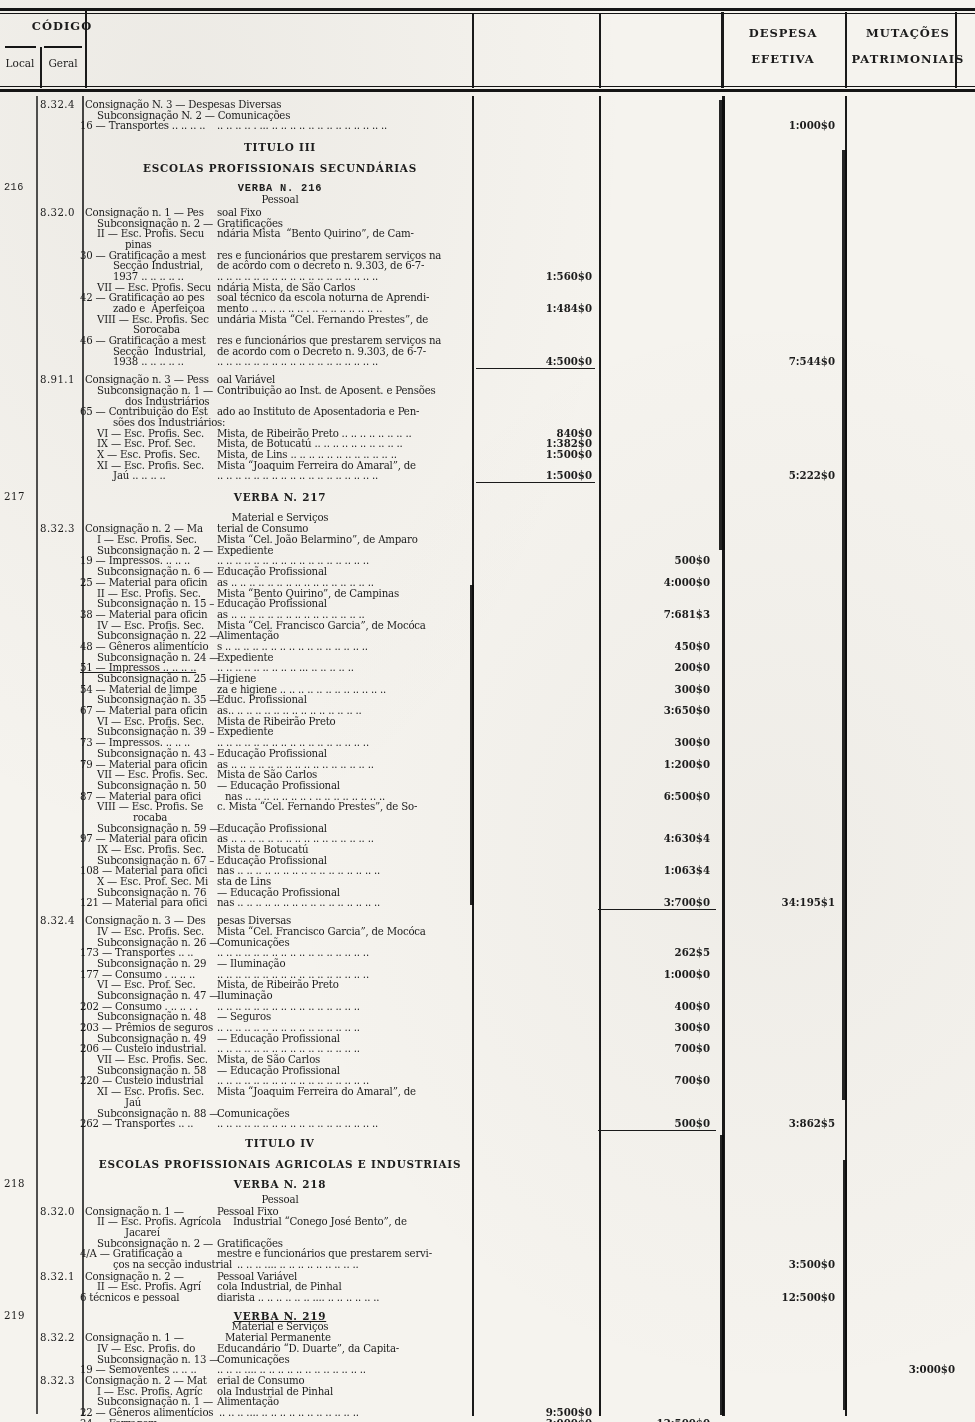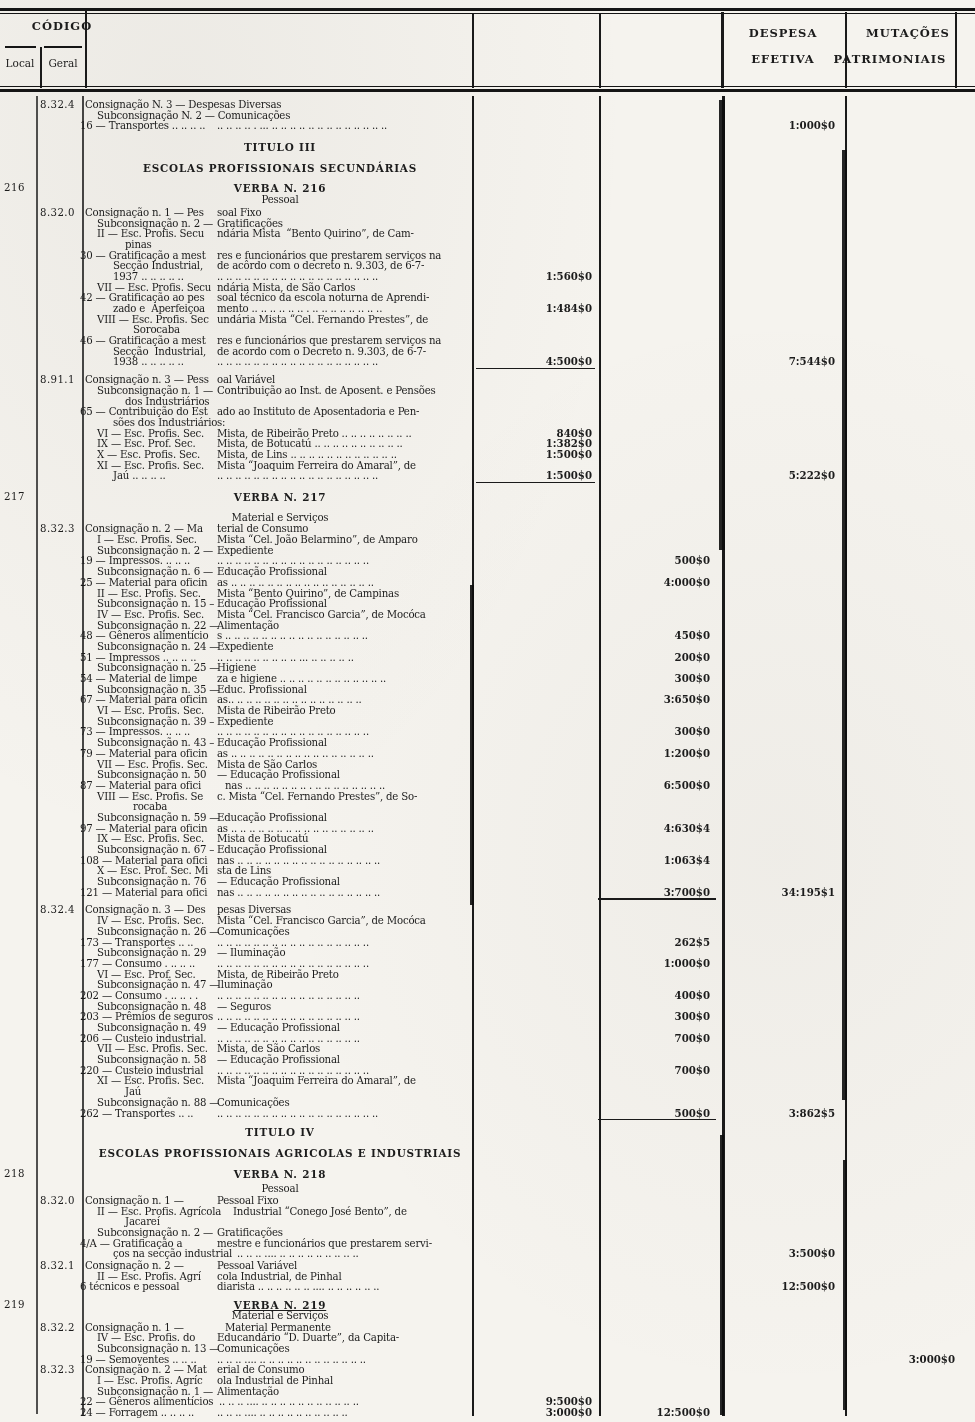--- a/index.html
+++ b/index.html
@@ -43,21 +43,21 @@
   <div class="hline" style="left:0;top:13px;width:975px;height:1px;"></div>
 
   <div class="hcell" style="left:23px;top:19px;width:78px;">CÓDIGO</div>
   <div class="hline" style="left:5px;top:46px;width:31px;height:1.5px;"></div>
   <div class="hline" style="left:44px;top:46px;width:38px;height:1.5px;"></div>
   <div class="hsmall" style="left:1px;top:57px;width:38px;">Local</div>
   <div class="hsmall" style="left:42px;top:57px;width:42px;">Geral</div>
   <div class="hcell" style="left:722px;top:26px;width:122px;">DESPESA</div>
   <div class="hcell" style="left:722px;top:52px;width:122px;">EFETIVA</div>
   <div class="hcell" style="left:845px;top:26px;width:126px;">MUTAÇÕES</div>
-  <div class="hcell" style="left:827px;top:52px;width:126px;">PATRIMONIAIS</div>
+  <div class="hcell" style="left:845px;top:52px;width:126px;">PATRIMONIAIS</div>
 
   <div class="vline" style="left:40px;top:47px;width:1.5px;height:41px;"></div>
   <div class="vline" style="left:85px;top:10px;width:2px;height:78px;"></div>
   <div class="vline" style="left:472px;top:14px;width:2px;height:74px;"></div>
   <div class="vline" style="left:599px;top:14px;width:2px;height:74px;"></div>
   <div class="vline" style="left:721px;top:12px;width:3px;height:76px;"></div>
   <div class="vline" style="left:845px;top:12px;width:2px;height:76px;"></div>
   <div class="vline" style="left:955px;top:12px;width:2px;height:76px;"></div>
 
   <div class="hline" style="left:0;top:86px;width:975px;height:1px;"></div>
@@ -79,21 +79,21 @@
   <div id="ledger-body">
       <div class="ln" style="margin-top: 4px;"><span class="code">8.32.4</span><span class="lp" style="margin-left: 0px;">Consignação N. 3 — Despesas Diversas</span></div>
       <div class="ln"><span class="lp" style="margin-left: 12px;">Subconsignação N. 2 — Comunicações</span></div>
       <div class="ln"><span class="lp" style="margin-left: -5px;">16 — Transportes .. .. .. ..</span><span class="rp" style="left: 132px;">.. .. .. .. . ... .. .. .. .. .. .. .. .. .. .. .. .. ..</span><span class="am a3">1:000$0</span></div>
       <div class="ln" style="margin-top: 10px;">
         <div class="h1">TITULO III</div>
       </div>
       <div class="ln" style="margin-top: 10px;">
         <div class="h1">ESCOLAS PROFISSIONAIS SECUNDÁRIAS</div>
       </div>
-      <div class="ln" style="margin-top: 10px;">
+      <div class="ln" style="margin-top: 10px; font-family: Liberation Mono, monospace;">
         <span class="local">216</span>
         <div class="h1">VERBA N. 216</div>
       </div>
       <div class="ln" style="margin-top: 1px;">
         <div class="h2">Pessoal</div>
       </div>
       <div class="ln" style="margin-top: 2px;"><span class="code">8.32.0</span><span class="lp" style="margin-left: 0px;">Consignação n. 1 — Pes</span><span class="rp" style="left: 132px;">soal Fixo</span></div>
       <div class="ln"><span class="lp" style="margin-left: 12px;">Subconsignação n. 2 —</span><span class="rp" style="left: 132px;">Gratificações</span></div>
       <div class="ln"><span class="lp" style="margin-left: 12px;">II — Esc. Profis. Secu</span><span class="rp" style="left: 132px;">ndária Mista  “Bento Quirino”, de Cam-</span></div>
       <div class="ln"><span class="lp" style="margin-left: 40px;">pinas</span></div>
@@ -126,25 +126,26 @@
         <div class="h2">Material e Serviços</div>
       </div>
       <div class="ln" style="margin-top: 1px;"><span class="code">8.32.3</span><span class="lp" style="margin-left: 0px;">Consignação n. 2 — Ma</span><span class="rp" style="left: 132px;">terial de Consumo</span></div>
       <div class="ln"><span class="lp" style="margin-left: 12px;">I — Esc. Profis. Sec.</span><span class="rp" style="left: 132px;">Mista “Cel. João Belarmino”, de Amparo</span></div>
       <div class="ln"><span class="lp" style="margin-left: 12px;">Subconsignação n. 2 —</span><span class="rp" style="left: 132px;">Expediente</span></div>
       <div class="ln"><span class="lp" style="margin-left: -5px;">19 — Impressos. .. .. ..</span><span class="rp" style="left: 132px;">.. .. .. .. .. .. .. .. .. .. .. .. .. .. .. .. ..</span><span class="am a2">500$0</span></div>
       <div class="ln"><span class="lp" style="margin-left: 12px;">Subconsignação n. 6 —</span><span class="rp" style="left: 132px;">Educação Profissional</span></div>
       <div class="ln"><span class="lp" style="margin-left: -5px;">25 — Material para oficin</span><span class="rp" style="left: 132px;">as .. .. .. .. .. .. .. .. .. .. .. .. .. .. .. ..</span><span class="am a2">4:000$0</span></div>
       <div class="ln"><span class="lp" style="margin-left: 12px;">II — Esc. Profis. Sec.</span><span class="rp" style="left: 132px;">Mista “Bento Quirino”, de Campinas</span></div>
       <div class="ln"><span class="lp" style="margin-left: 12px;">Subconsignação n. 15 –</span><span class="rp" style="left: 132px;">Educação Profissional</span></div>
+      <div class="ln"><span class="lp" style="margin-left: -5px;">38 — Material para oficin</span><span class="rp" style="left: 132px;">as .. .. .. .. .. .. .. .. .. .. .. .. .. .. ..</span><span class="am a2">7:681$3</span></div>
       <div class="ln"><span class="lp" style="margin-left: 12px;">IV — Esc. Profis. Sec.</span><span class="rp" style="left: 132px;">Mista “Cel. Francisco Garcia”, de Mocóca</span></div>
       <div class="ln"><span class="lp" style="margin-left: 12px;">Subconsignação n. 22 —</span><span class="rp" style="left: 132px;">Alimentação</span></div>
       <div class="ln"><span class="lp" style="margin-left: -5px;">48 — Gêneros alimentício</span><span class="rp" style="left: 132px;">s .. .. .. .. .. .. .. .. .. .. .. .. .. .. .. ..</span><span class="am a2">450$0</span></div>
       <div class="ln"><span class="lp" style="margin-left: 12px;">Subconsignação n. 24 —</span><span class="rp" style="left: 132px;">Expediente</span></div>
-      <div class="ln"><span class="lp" style="margin-left: -5px;">51 — Impressos .. .. .. ..</span><span class="rp" style="left: 132px;">.. .. .. .. .. .. .. .. .. ... .. .. .. .. ..</span><span class="am a2">200$0</span></div>
+      <div class="ln"><span class="lp" style="margin-left: -5px; text-decoration: underline;">51 — Impressos .. .. .. ..</span><span class="rp" style="left: 132px;">.. .. .. .. .. .. .. .. .. ... .. .. .. .. ..</span><span class="am a2">200$0</span></div>
       <div class="ln"><span class="lp" style="margin-left: 12px;">Subconsignação n. 25 —</span><span class="rp" style="left: 132px;">Higiene</span></div>
       <div class="ln"><span class="lp" style="margin-left: -5px;">54 — Material de limpe</span><span class="rp" style="left: 132px;">za e higiene .. .. .. .. .. .. .. .. .. .. .. ..</span><span class="am a2">300$0</span></div>
       <div class="ln"><span class="lp" style="margin-left: 12px;">Subconsignação n. 35 —</span><span class="rp" style="left: 132px;">Educ. Profissional</span></div>
       <div class="ln"><span class="lp" style="margin-left: -5px;">67 — Material para oficin</span><span class="rp" style="left: 132px;">as.. .. .. .. .. .. .. .. .. .. .. .. .. .. ..</span><span class="am a2">3:650$0</span></div>
       <div class="ln"><span class="lp" style="margin-left: 12px;">VI — Esc. Profis. Sec.</span><span class="rp" style="left: 132px;">Mista de Ribeirão Preto</span></div>
       <div class="ln"><span class="lp" style="margin-left: 12px;">Subconsignação n. 39 –</span><span class="rp" style="left: 132px;">Expediente</span></div>
       <div class="ln"><span class="lp" style="margin-left: -5px;">73 — Impressos. .. .. ..</span><span class="rp" style="left: 132px;">.. .. .. .. .. .. .. .. .. .. .. .. .. .. .. .. ..</span><span class="am a2">300$0</span></div>
       <div class="ln"><span class="lp" style="margin-left: 12px;">Subconsignação n. 43 –</span><span class="rp" style="left: 132px;">Educação Profissional</span></div>
       <div class="ln"><span class="lp" style="margin-left: -5px;">79 — Material para oficin</span><span class="rp" style="left: 132px;">as .. .. .. .. .. .. .. .. .. .. .. .. .. .. .. ..</span><span class="am a2">1:200$0</span></div>
       <div class="ln"><span class="lp" style="margin-left: 12px;">VII — Esc. Profis. Sec.</span><span class="rp" style="left: 132px;">Mista de São Carlos</span></div>

